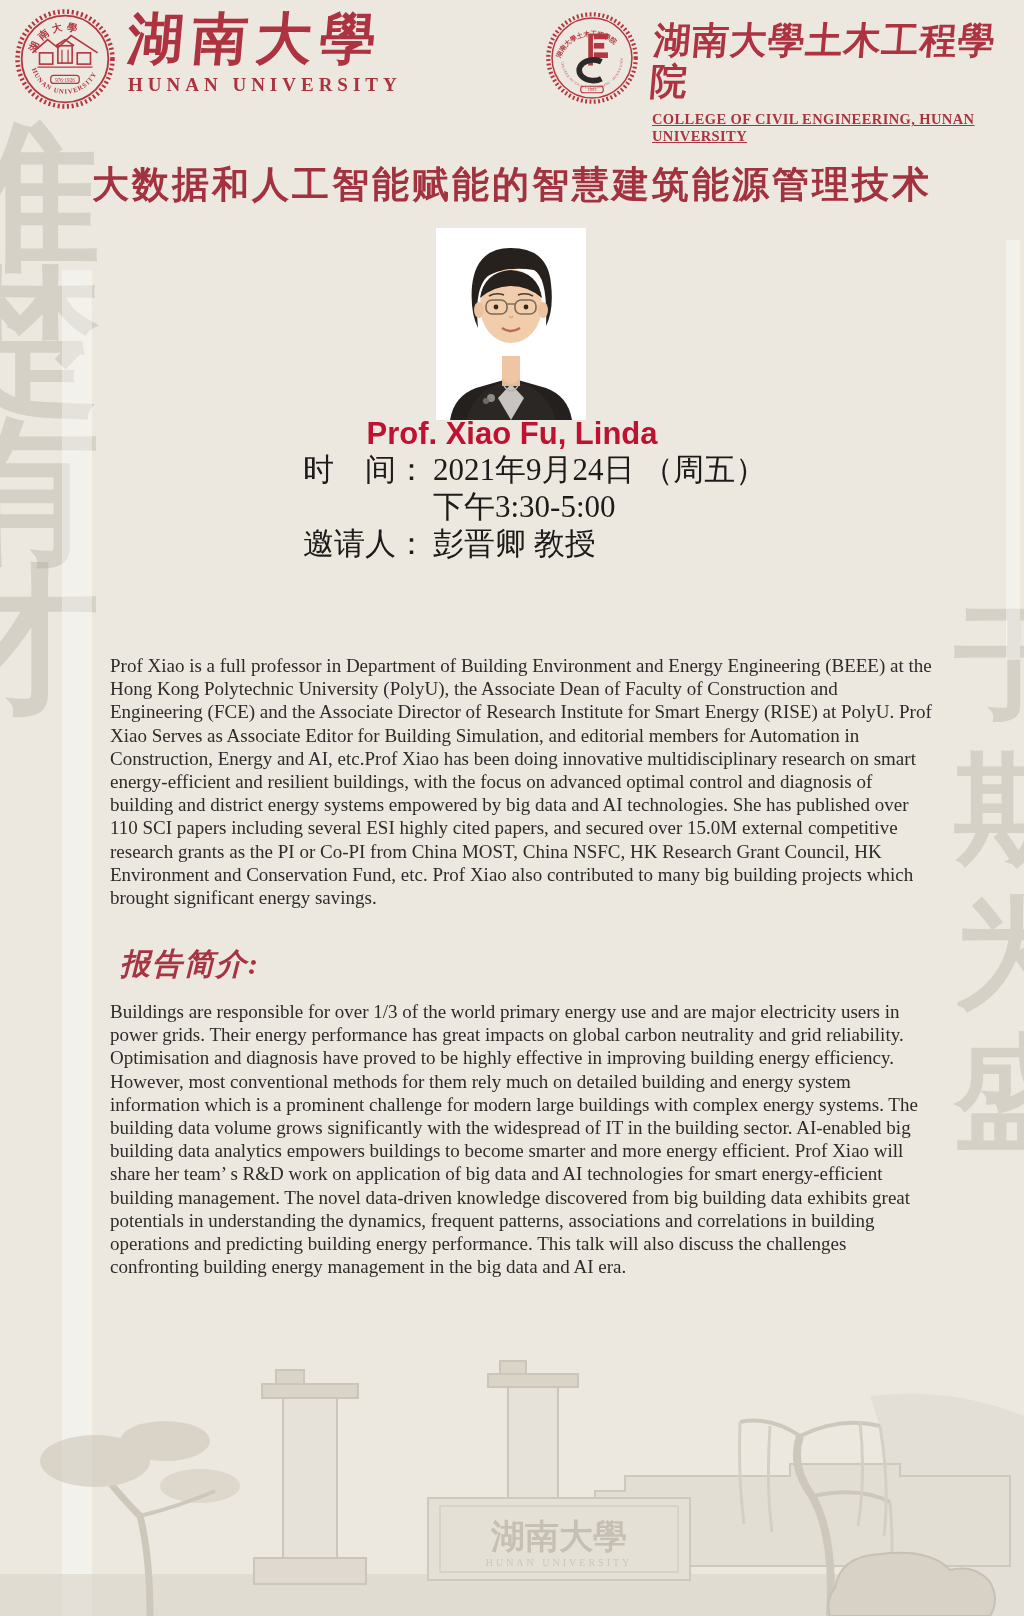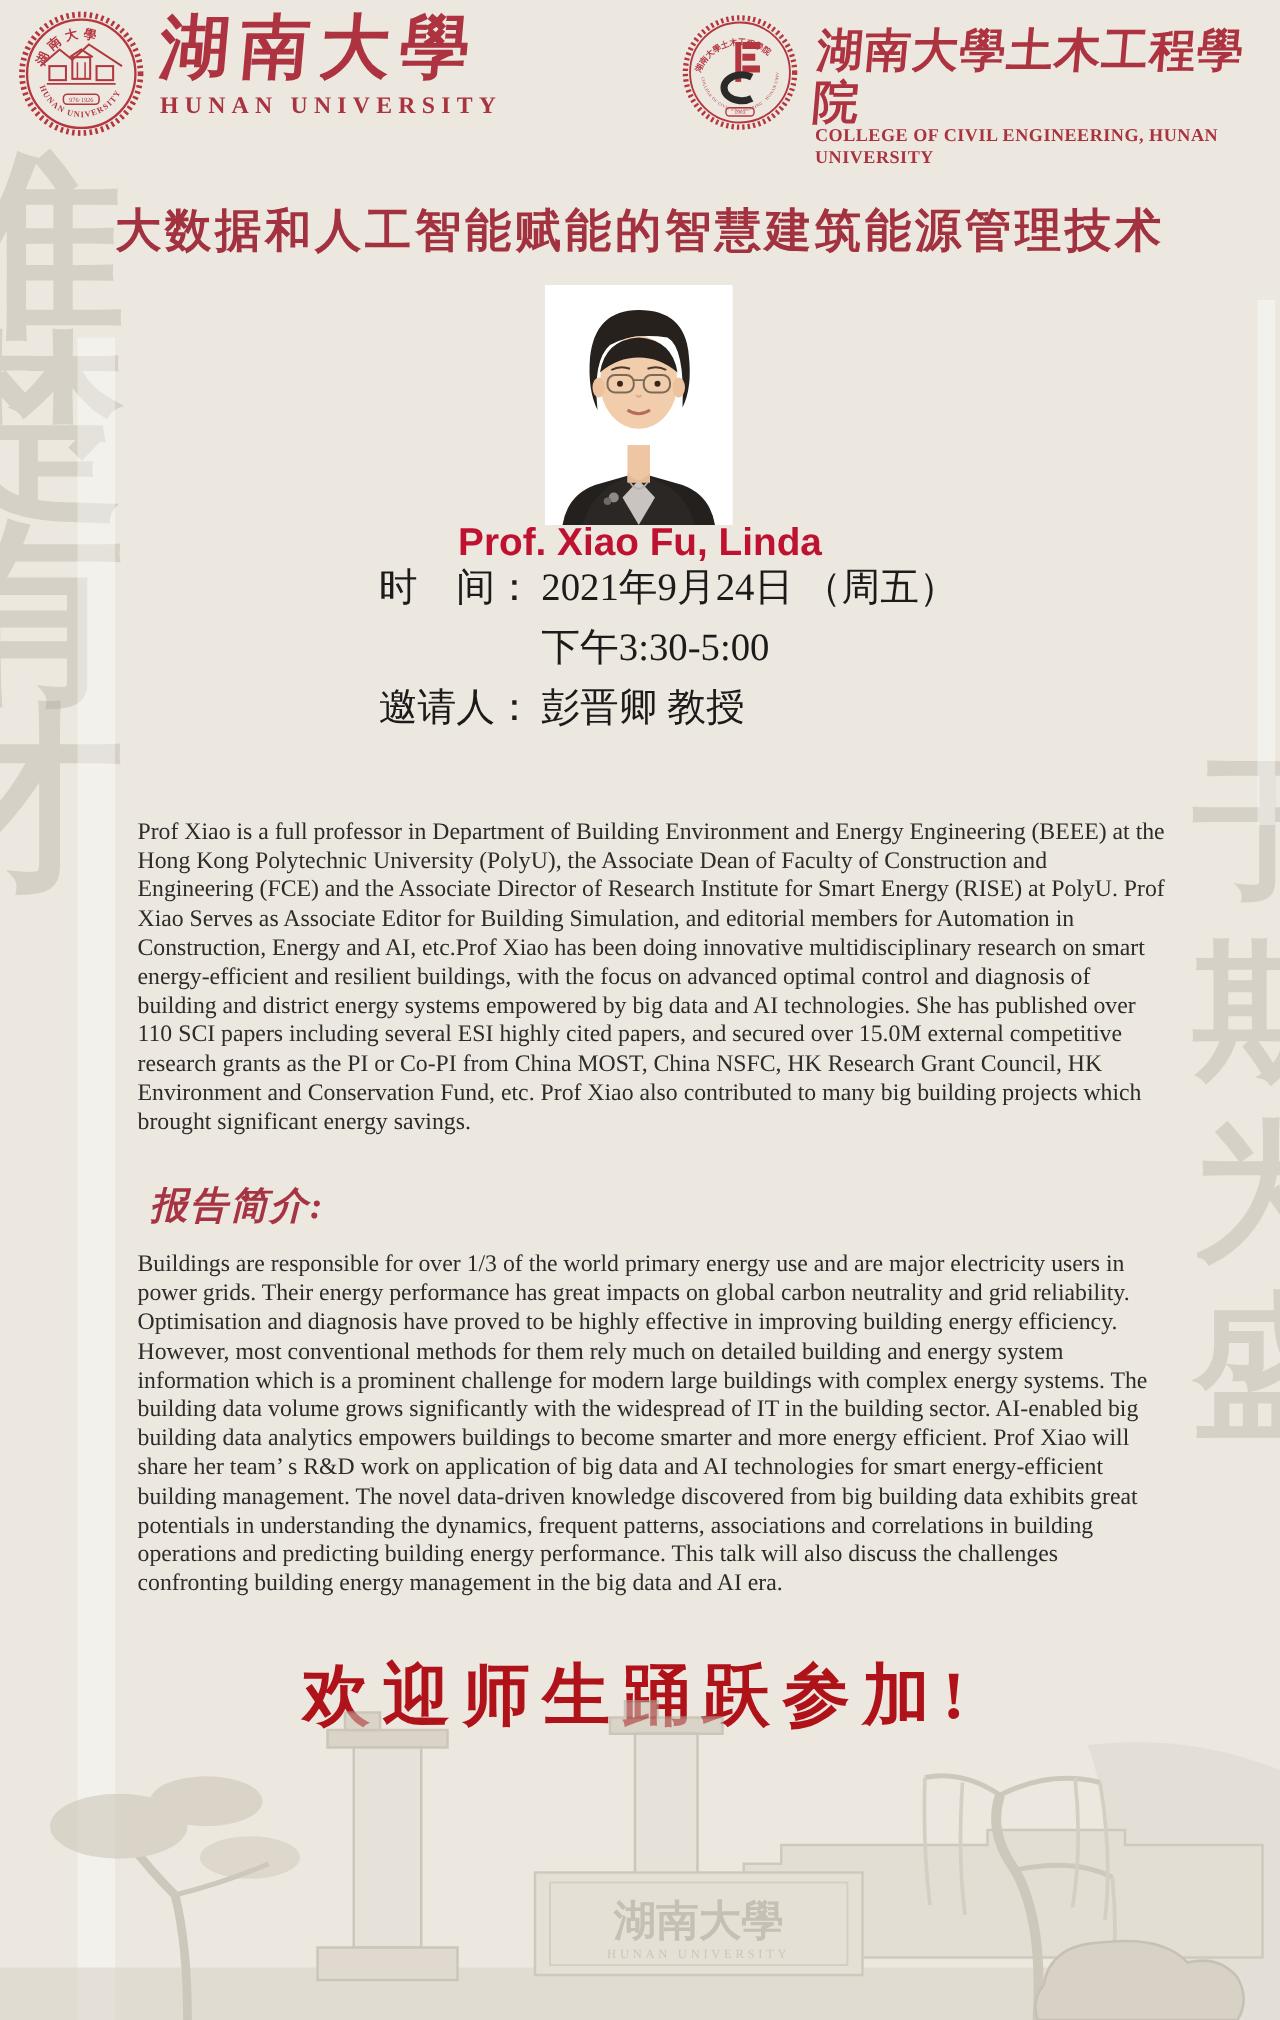--- a/index.html
+++ b/index.html
@@ -31,21 +31,21 @@
   
   .photo{position:absolute;left:436px;top:228px;width:150px;height:192px;background:#ffffff;}
 
   
   .speaker-name{position:absolute;top:416px;left:0;width:100%;text-align:center;
     font-family:"Liberation Sans","DejaVu Sans",sans-serif;font-weight:bold;
     font-size:31px;color:#be1230;}
 
   
   .details{position:absolute;left:303px;top:452px;font-size:31px;color:#1c1b19;
-    display:flex;flex-direction:column;gap:12px;}
+    display:flex;flex-direction:column;gap:1px;}
   .detail-row{display:flex;white-space:nowrap;line-height:36px;}
   .detail-label{display:inline-block;width:130px;}
   .detail-row.no-label{padding-left:130px;}
 
   
   .section-heading{position:absolute;left:90px;font-size:30px;font-weight:bold;
     font-style:italic;color:#a63442;letter-spacing:2px;}
   .section-text{position:absolute;left:110px;width:822px;font-size:19px;
     line-height:23.2px;color:#2d2c2a;text-align:left;margin-top:12px;}
 
@@ -115,21 +115,21 @@
     <path d="M60,54 A15,11 0 1 0 60,72" fill="none" stroke="#2b2a28" stroke-width="6"></path>
     <path id="seal2-bot" d="M17,50 A33,33 0 0 0 83,50" fill="none"></path>
     <text font-size="3.6" fill="#b43740" letter-spacing="0.4" font-family="Liberation Serif,serif">
       <textPath href="#seal2-bot" startOffset="4">COLLEGE OF CIVIL ENGINEERING · HUNAN UNIVERSITY</textPath>
     </text>
     <rect x="38" y="80" width="24" height="7" rx="3" fill="none" stroke="#b43740" stroke-width="1.2"></rect>
     <text x="50" y="85.5" font-size="4.6" fill="#b43740" text-anchor="middle" font-family="Liberation Serif,serif">1903</text>
   </svg>
   <div class="logo-text" style="left:652px;top:20px;">
     <div class="calligraphy" style="font-size:37px;letter-spacing:1px;">湖南大學土木工程學院</div>
-    <div class="logo-sub" style="font-size:14.5px;letter-spacing:0.4px;">COLLEGE OF CIVIL ENGINEERING, HUNAN UNIVERSITY</div>
+    <div class="logo-sub" style="font-size:14.5px;letter-spacing:0.4px;margin-top:10px;text-decoration:underline;">COLLEGE OF CIVIL ENGINEERING, HUNAN UNIVERSITY</div>
   </div>
 
   <div class="title-zh">大数据和人工智能赋能的智慧建筑能源管理技术</div>
 
   <svg class="photo" viewBox="0 0 150 192">
     <rect x="0" y="0" width="150" height="192" fill="#ffffff"></rect>
     <path d="M75,150 L40,160 Q18,168 14,192 L136,192 Q132,168 110,160 L75,150 Z" fill="#23201e"></path>
     <path d="M30,192 Q40,158 75,152 Q110,158 120,192 Z" fill="#2a2725"></path>
     <path d="M62,170 L75,192 L88,170 L75,156 Z" fill="#c9c4bf"></path>
     <rect x="66" y="128" width="18" height="30" fill="#eec6a4"></rect>
@@ -167,21 +167,20 @@
       <span class="detail-label">邀请人：</span>
       <span class="detail-value">彭晋卿 教授</span>
     </div>
   </div>
 
   <div class="section-text" style="top:642px;">Prof Xiao is a full professor in Department of Building Environment and Energy Engineering (BEEE) at the Hong Kong Polytechnic University (PolyU), the Associate Dean of Faculty of Construction and Engineering (FCE) and the Associate Director of Research Institute for Smart Energy (RISE) at PolyU. Prof Xiao Serves as Associate Editor for Building Simulation, and editorial members for Automation in Construction, Energy and AI, etc.Prof Xiao has been doing innovative multidisciplinary research on smart energy-efficient and resilient buildings, with the focus on advanced optimal control and diagnosis of building and district energy systems empowered by big data and AI technologies. She has published over 110 SCI papers including several ESI highly cited papers, and secured over 15.0M external competitive research grants as the PI or Co-PI from China MOST, China NSFC, HK Research Grant Council, HK Environment and Conservation Fund, etc. Prof Xiao also contributed to many big building projects which brought significant energy savings.</div>
 
   <div class="section-heading" style="top:944px;margin-left:30px;">报告简介:</div>
   <div class="section-text" style="top:988px;">Buildings are responsible for over 1/3 of the world primary energy use and are major electricity users in power grids. Their energy performance has great impacts on global carbon neutrality and grid reliability. Optimisation and diagnosis have proved to be highly effective in improving building energy efficiency. However, most conventional methods for them rely much on detailed building and energy system information which is a prominent challenge for modern large buildings with complex energy systems. The building data volume grows significantly with the widespread of IT in the building sector. AI-enabled big building data analytics empowers buildings to become smarter and more energy efficient. Prof Xiao will share her team’ s R&amp;D work on application of big data and AI technologies for smart energy-efficient building management. The novel data-driven knowledge discovered from big building data exhibits great potentials in understanding the dynamics, frequent patterns, associations and correlations in building operations and predicting building energy performance. This talk will also discuss the challenges confronting building energy management in the big data and AI era.</div>
 
-  <div class="closing">欢迎师生踊跃参加!</div>
 
   <svg class="gate-scene" viewBox="0 0 1024 260">
     <rect x="0" y="218" width="1024" height="42" fill="#d9d3c8"></rect>
     <path d="M870,40 Q900,120 880,260 L1024,260 L1024,60 Q950,30 870,40 Z" fill="#dfd9cf"></path>
 
     <path d="M150,260 Q150,200 140,160 Q120,140 105,120" fill="none" stroke="#b7ae9f" stroke-width="7"></path>
     <ellipse cx="95" cy="105" rx="55" ry="26" fill="#ccc4b6"></ellipse>
     <ellipse cx="165" cy="85" rx="45" ry="20" fill="#ccc4b6"></ellipse>
     <ellipse cx="200" cy="130" rx="40" ry="17" fill="#d2cabd"></ellipse>
     <path d="M140,160 Q180,150 215,135" fill="none" stroke="#b7ae9f" stroke-width="4"></path>

